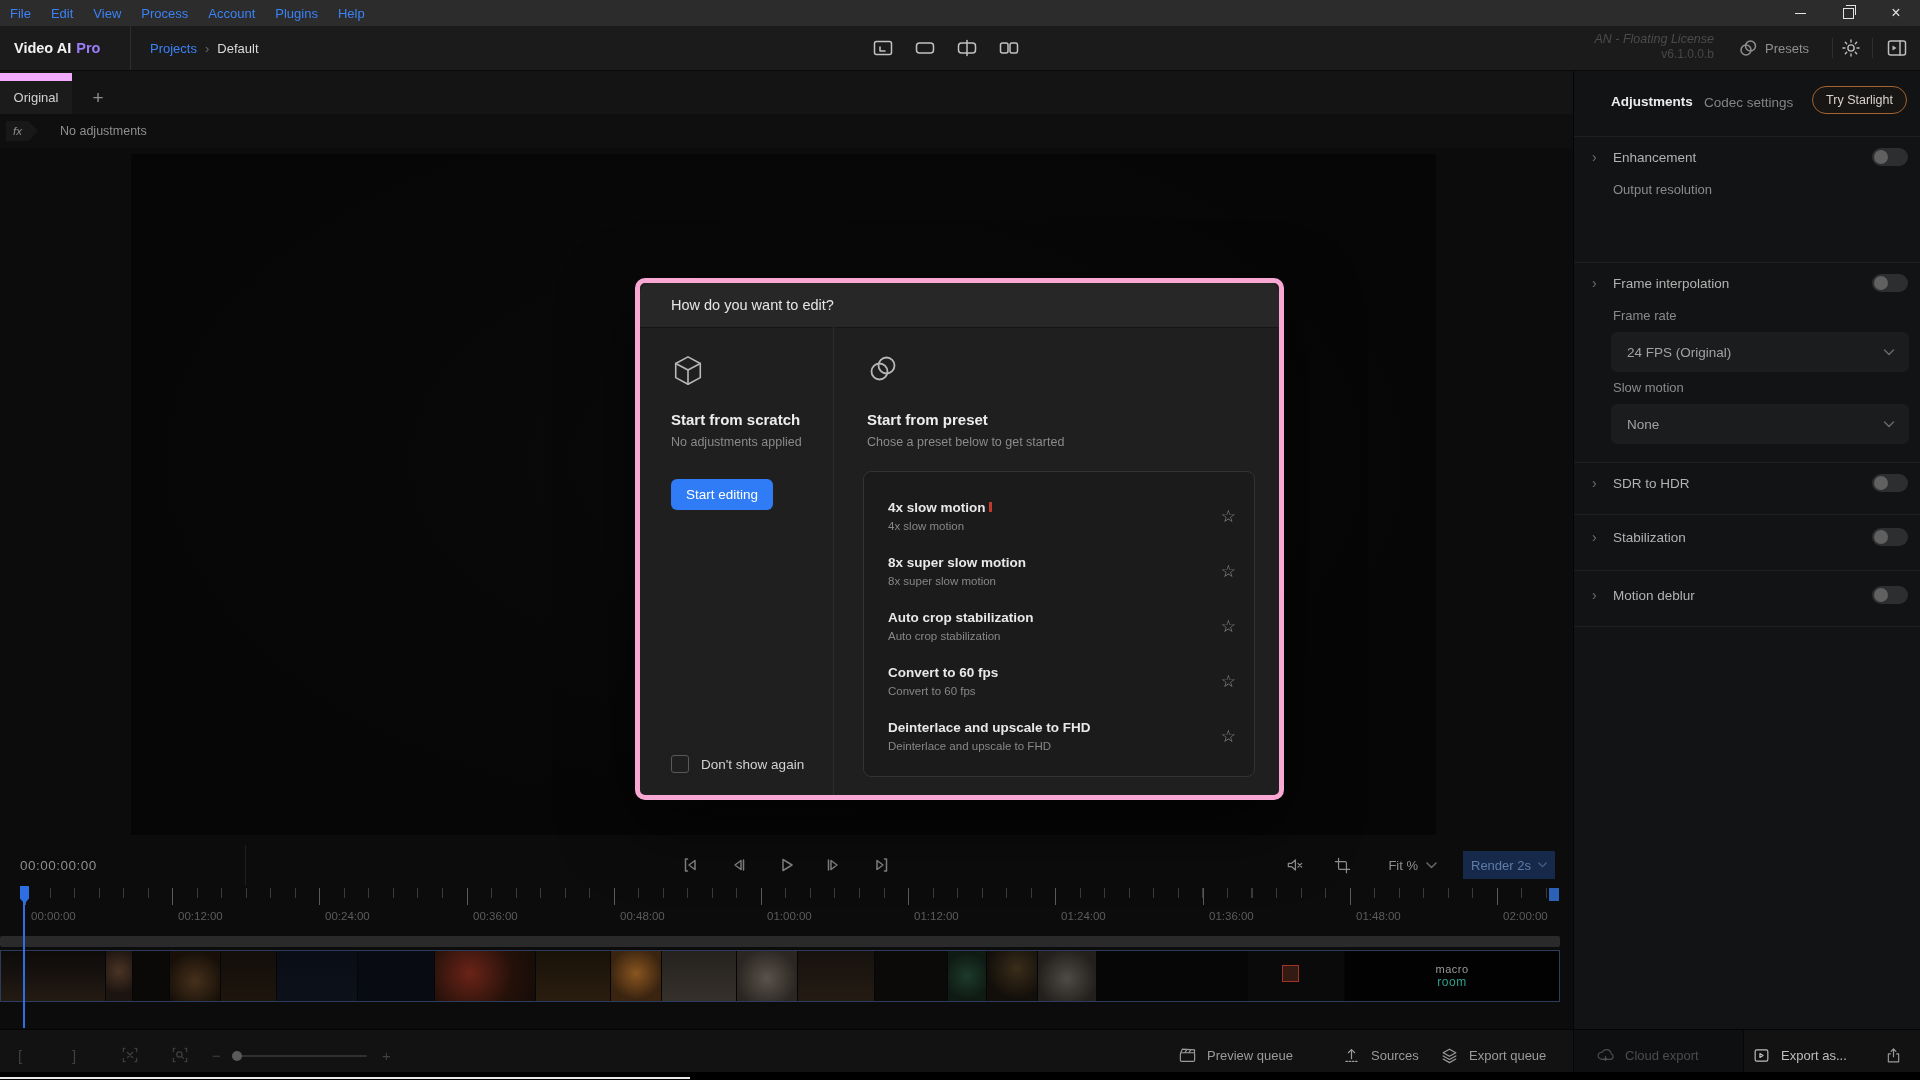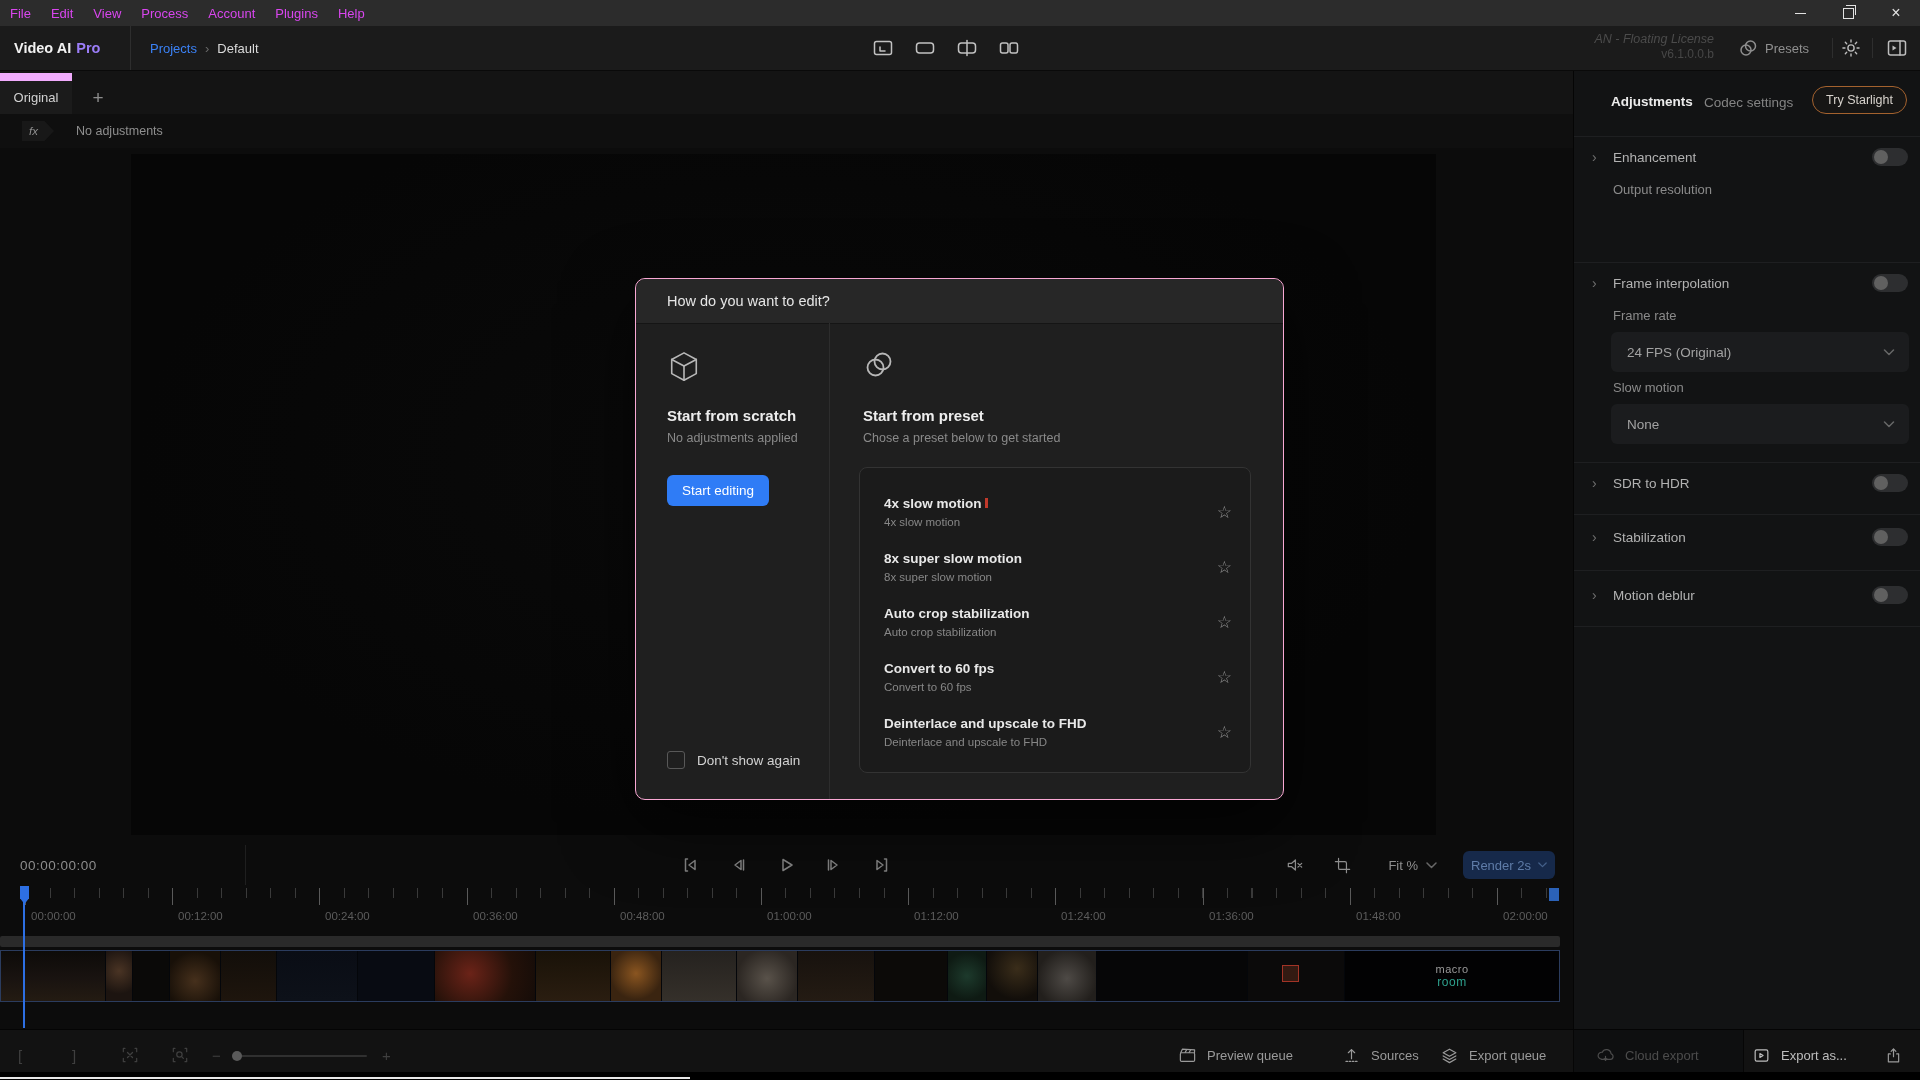--- a/index.html
+++ b/index.html
@@ -3,21 +3,21 @@
 <meta charset="utf-8">
 <style>
   html,body{margin:0;padding:0}
   body{width:1920px;height:1080px;background:#0b0b0b;position:relative;overflow:hidden;
        font-family:"Liberation Sans",sans-serif;color:#cccccc;-webkit-font-smoothing:antialiased}
   .abs{position:absolute}
   svg.ic{fill:none;stroke:currentColor;stroke-width:1.5;stroke-linecap:round;stroke-linejoin:round;display:block}
 
   
   .menu-bar{position:absolute;top:0;left:0;right:0;height:26px;background:#2c2c2c;display:flex;align-items:center;z-index:30}
-  .menu-item{padding:0 10px;font-size:13px;color:#d946ef;cursor:default}
+  .menu-item{padding:0 10px;font-size:13px;color:#3b82f6;cursor:default}
   .win-controls{margin-left:auto;display:flex;height:100%}
   .win-btn{width:48px;display:flex;align-items:center;justify-content:center;color:#e3e3e3}
   .win-min-glyph{width:11px;height:1px;background:#e3e3e3}
   .win-max-glyph{width:9px;height:9px;border:1px solid #e3e3e3;position:relative;background:#2c2c2c}
   .win-max-glyph::before{content:"";position:absolute;left:2px;top:-4px;width:9px;height:9px;border:1px solid #e3e3e3;border-bottom:none;border-left:none}
   .win-close-glyph{font-size:16px;line-height:1}
 
   
   .title-bar{position:absolute;top:26px;left:0;right:0;height:44px;background:#1b1b1b;border-bottom:1px solid #0a0a0a;z-index:29}
   .app-name{left:14px;top:0;height:44px;font-size:14.5px;font-weight:700;color:#f2f2f2;display:flex;align-items:center;gap:5px}
@@ -33,30 +33,30 @@
   .tb-vsep{top:12px;width:1px;height:20px;background:#2e2e2e}
   .tb-iconbtn{top:0;height:44px;width:34px;display:flex;align-items:center;justify-content:center;color:#bdbdbd}
 
   
   .content{position:absolute;left:0;top:70px;width:1573px;bottom:50px;background:#0c0c0c;overflow:hidden}
   .tab-strip{position:absolute;left:0;top:0;width:100%;height:44px;background:#141414}
   .tab-active{position:absolute;left:0;bottom:0;width:72px;height:33px;background:#1b1b1b;border-top:8px solid #f0abfc;
               display:flex;align-items:center;justify-content:center;font-size:13px;color:#d2d2d2}
   .tab-add{position:absolute;left:82px;bottom:0;width:32px;height:33px;display:flex;align-items:center;justify-content:center;color:#8c8c8c;font-size:19px}
   .adj-bar{position:absolute;left:0;top:44px;width:100%;height:34px;background:#0f0f0f;display:flex;align-items:center}
-  .fx-badge{margin-left:22px;width:32px;height:20px;background:#181818;clip-path:polygon(0 0,70% 0,100% 50%,70% 100%,0 100%);
+  .fx-badge{margin-left:6px;width:32px;height:20px;background:#181818;clip-path:polygon(0 0,70% 0,100% 50%,70% 100%,0 100%);
             display:flex;align-items:center;justify-content:flex-start;padding-left:7px;box-sizing:border-box;
             font-style:italic;font-size:11.5px;color:#8f8f8f}
   .adj-status{margin-left:22px;font-size:12.5px;color:#8f8f8f}
 
   
   .video-rect{position:absolute;left:131px;top:84px;width:1305px;height:681px;background:radial-gradient(ellipse at 50% 45%,#0a0a0a 0%,#060606 70%)}
 
   
-  .modal{position:absolute;left:635px;top:278px;width:649px;height:522px;background:#1f1f1f;border:1px solid #f9a8d4;
+  .modal{position:absolute;left:635px;top:278px;width:649px;height:522px;background:#1f1f1f;border:5px solid #f9a8d4;
          border-radius:10px;box-shadow:0 24px 70px rgba(0,0,0,.6);z-index:40;box-sizing:border-box}
   .modal-header{height:44px;background:#272727;border-radius:10px 10px 0 0;border-bottom:1px solid #151515;
                 display:flex;align-items:center;padding-left:31px;font-size:14.5px;color:#e6e6e6;font-weight:500}
   .modal-body{position:absolute;left:0;top:44px;right:0;bottom:0}
   .modal-vdiv{position:absolute;left:193px;top:0;bottom:0;width:1px;background:#2d2d2d}
   .m-icon{color:#b8b8b8}
   .m-heading{font-size:15px;font-weight:700;color:#ededed}
   .m-sub{font-size:12.5px;color:#8a8a8a}
   .start-editing{position:absolute;left:31px;top:152px;background:#2f7cf6;color:#ffffff;font-size:13.5px;font-weight:500;
                  border:none;border-radius:6px;padding:8px 15px;font-family:inherit}
@@ -88,21 +88,21 @@
   .dd-value{font-size:13.5px;color:#a2a2a2}
   .dd-chevron{margin-left:auto;color:#676767}
 
   
   .transport{position:absolute;left:0;top:775px;width:100%;height:40px}
   .timecode-cell{position:absolute;left:0;top:0;width:245px;height:40px;border-right:1px solid #1f1f1f;display:flex;align-items:center}
   .timecode{margin-left:20px;font-size:13.5px;color:#8d8d8d;letter-spacing:.5px}
   .transport-btns{position:absolute;left:678px;top:0;height:40px;display:flex;align-items:center;gap:24px;color:#848484}
   .tr-right{position:absolute;right:18px;top:0;height:40px;display:flex;align-items:center;color:#8f8f8f}
   .fit-label{font-size:13px;color:#8f8f8f;margin-right:8px}
-  .render-btn{margin-left:26px;width:92px;height:28px;background:#16294a;border-radius:6px;display:flex;align-items:center;justify-content:center;gap:7px;
+  .render-btn{margin-left:26px;width:92px;height:28px;background:#16294a;border-radius:0;display:flex;align-items:center;justify-content:center;gap:7px;
               font-size:13px;color:#5f7ca8}
   .render-chevron{color:#44608a}
 
   
   .ruler{position:absolute;left:0;top:816px;width:1573px;height:48px}
   .ticks-minor{position:absolute;left:25px;top:2px;width:1523px;height:10px;
      background:repeating-linear-gradient(to right,#3a3a3a 0 1px,transparent 1px 24.53px)}
   .ticks-major{position:absolute;left:25px;top:2px;width:1480px;height:17px;
      background:repeating-linear-gradient(to right,#5a5a5a 0 1px,transparent 1px 147.2px)}
   .tick-label{position:absolute;top:24px;font-size:11.5px;color:#5c5c5c;white-space:nowrap}

